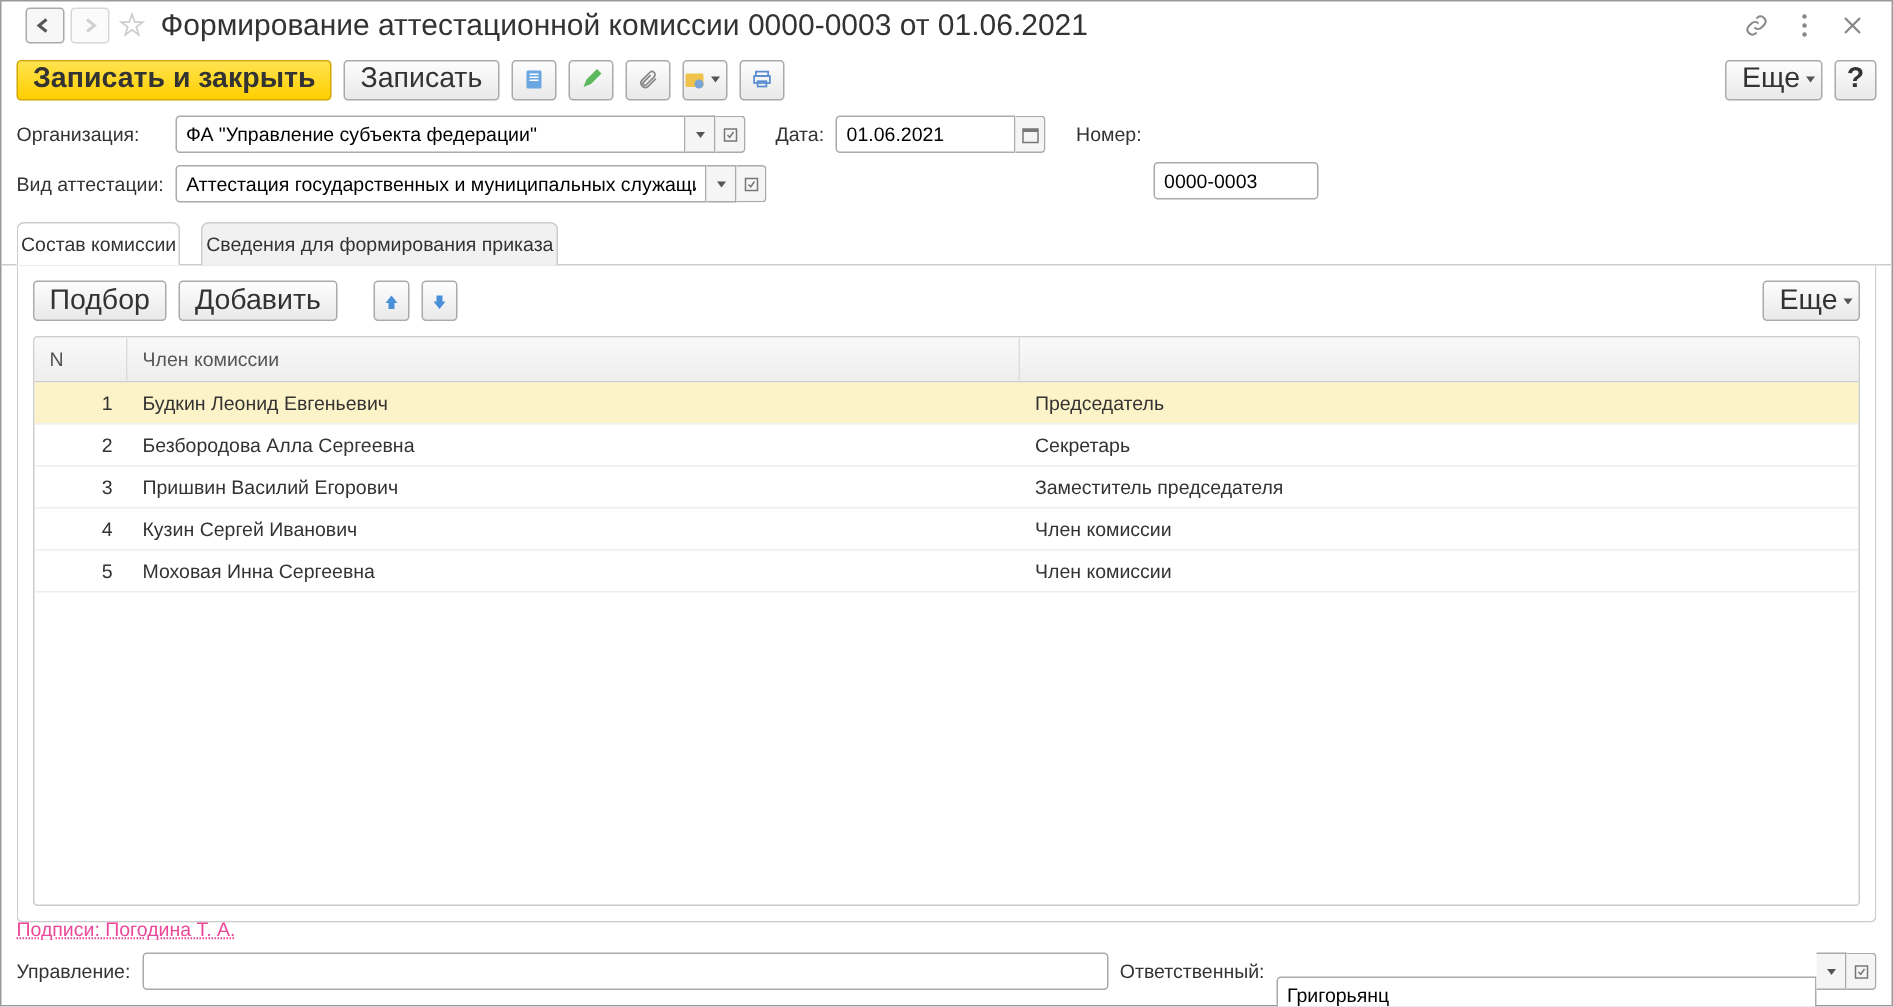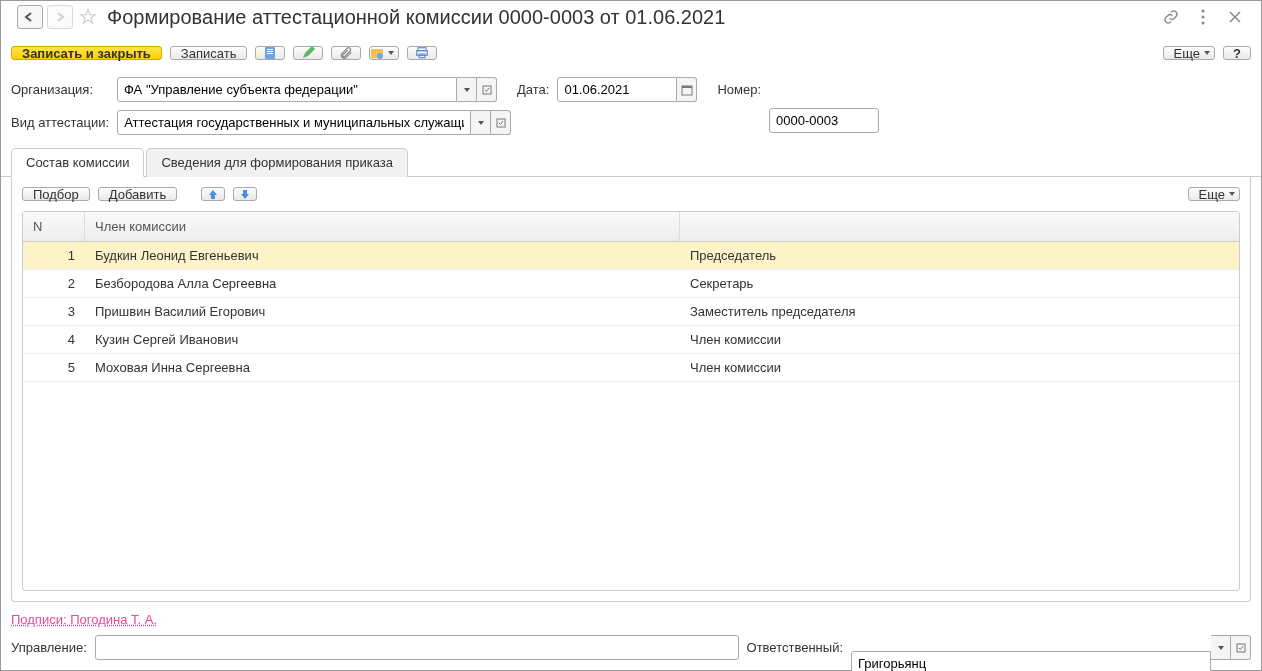--- a/index.html
+++ b/index.html
@@ -9,40 +9,40 @@
 
 .titlebar { height: 32px; display: flex; align-items: center; padding: 0 16px; gap: 4px; }
 .nav-btn { width: 26px; height: 24px; border: 1px solid #aaa; background: #f7f7f7; border-radius: 3px; display: flex; align-items: center; justify-content: center; cursor: pointer; }
 .nav-btn.disabled { opacity: 0.45; cursor: default; }
 .star { width: 22px; height: 22px; display: flex; align-items: center; justify-content: center; color: #ccc; }
 .title { font-size: 20px; color: #333; margin-left: 4px; flex: 1; }
 .titlebar-right { display: flex; gap: 12px; align-items: center; }
 .ic { width: 20px; height: 20px; display: flex; align-items: center; justify-content: center; color: #888; cursor: pointer; }
 
 .toolbar { height: 40px; display: flex; align-items: center; padding: 0 10px; gap: 8px; }
-.btn { height: 14px; padding: 0 10px; border: 1px solid #aaa; background: linear-gradient(#fdfdfd,#e9e9e9); border-radius: 3px; cursor: pointer; font-size: 13px; display: flex; align-items: center; }
+.btn { height: 27px; padding: 0 10px; border: 1px solid #aaa; background: linear-gradient(#fdfdfd,#e9e9e9); border-radius: 3px; cursor: pointer; font-size: 19px; display: flex; align-items: center; }
 .btn-primary { background: linear-gradient(#ffe34f,#ffcf00); border-color: #d4a800; font-weight: bold; }
 .btn-icon { width: 30px; padding: 0; justify-content: center; }
 .btn-menu { padding-right: 4px; }
 .btn-menu::after { content: ""; margin-left: 4px; border-left: 3px solid transparent; border-right: 3px solid transparent; border-top: 4px solid #555; }
 .toolbar-right { margin-left: auto; display: flex; gap: 8px; }
 .btn-help { width: 28px; padding: 0; justify-content: center; font-weight: bold; }
 
 .form-row { display: flex; align-items: center; padding: 4px 10px; gap: 8px; }
 .lbl { min-width: 98px; color: #333; }
 .lbl2 { color: #333; margin-left: 12px; }
 .combo { display: flex; align-items: stretch; height: 25px; }
 .combo input { height: 25px; padding: 0 6px; border: 1px solid #aaa; border-radius: 3px 0 0 3px; font-size: 13px; outline: none; }
 .combo .cbtn { width: 20px; border: 1px solid #aaa; border-left: none; background: #f5f5f5; display: flex; align-items: center; justify-content: center; cursor: pointer; }
 .combo .cbtn:last-child { border-radius: 0 3px 3px 0; }
 .dd::after { content: ""; border-left: 3px solid transparent; border-right: 3px solid transparent; border-top: 4px solid #555; }
 .open-btn svg { width: 10px; height: 10px; }
 
 .tabs { display: flex; padding: 8px 10px 0; border-bottom: 1px solid #ccc; }
-.tab { padding: 6px 14px; border: 1px solid #ccc; border-bottom: none; background: #f1f1f1; border-radius: 5px 5px 0 0; margin-right: 2px; cursor: pointer; position: relative; bottom: -1px; }
+.tab { padding: 6px 2px; border: 1px solid #ccc; border-bottom: none; background: #f1f1f1; border-radius: 5px 5px 0 0; margin-right: 14px; cursor: pointer; position: relative; bottom: -1px; }
 .tab.active { background: #fff; border-bottom: 1px solid #fff; }
 
 .tab-pane { padding: 10px; border: 1px solid #ccc; border-top: none; margin: 0 10px 10px; border-radius: 0 0 4px 4px; }
 .pane-toolbar { display: flex; gap: 8px; align-items: center; }
 .btn-arrow { width: 24px; padding: 0; justify-content: center; }
 .pane-right { margin-left: auto; }
 
 .table { margin-top: 10px; border: 1px solid #ccc; height: 380px; overflow: hidden; border-radius: 3px; }
 .thead { display: flex; background: linear-gradient(#f9f9f9,#eee); border-bottom: 1px solid #ccc; }
 .th { padding: 7px 10px; border-right: 1px solid #ddd; font-size: 13px; color: #555; }

